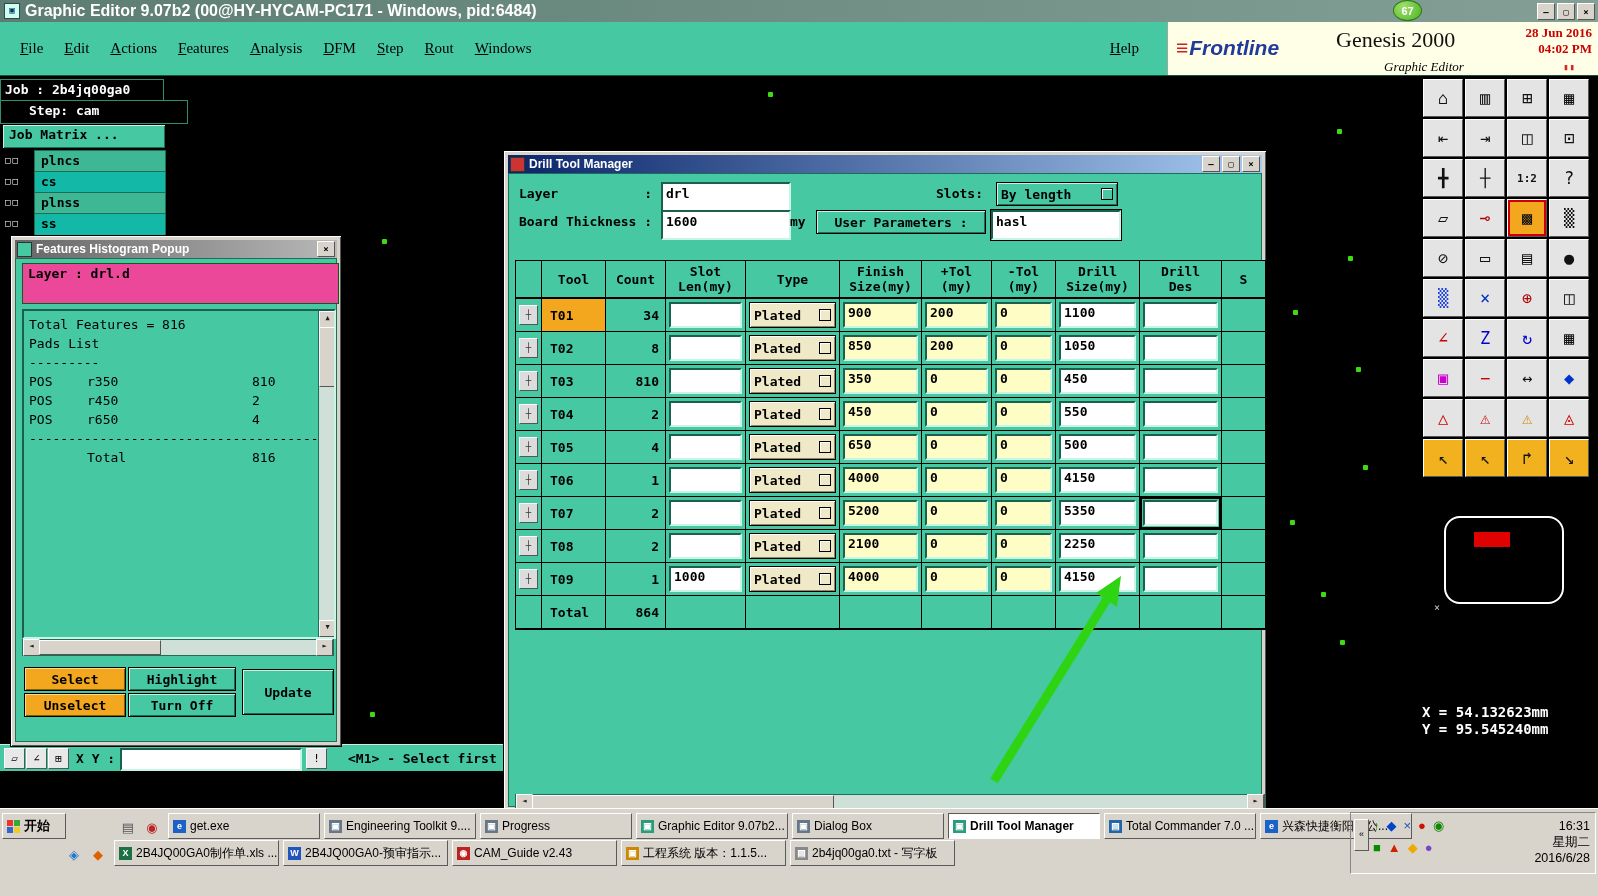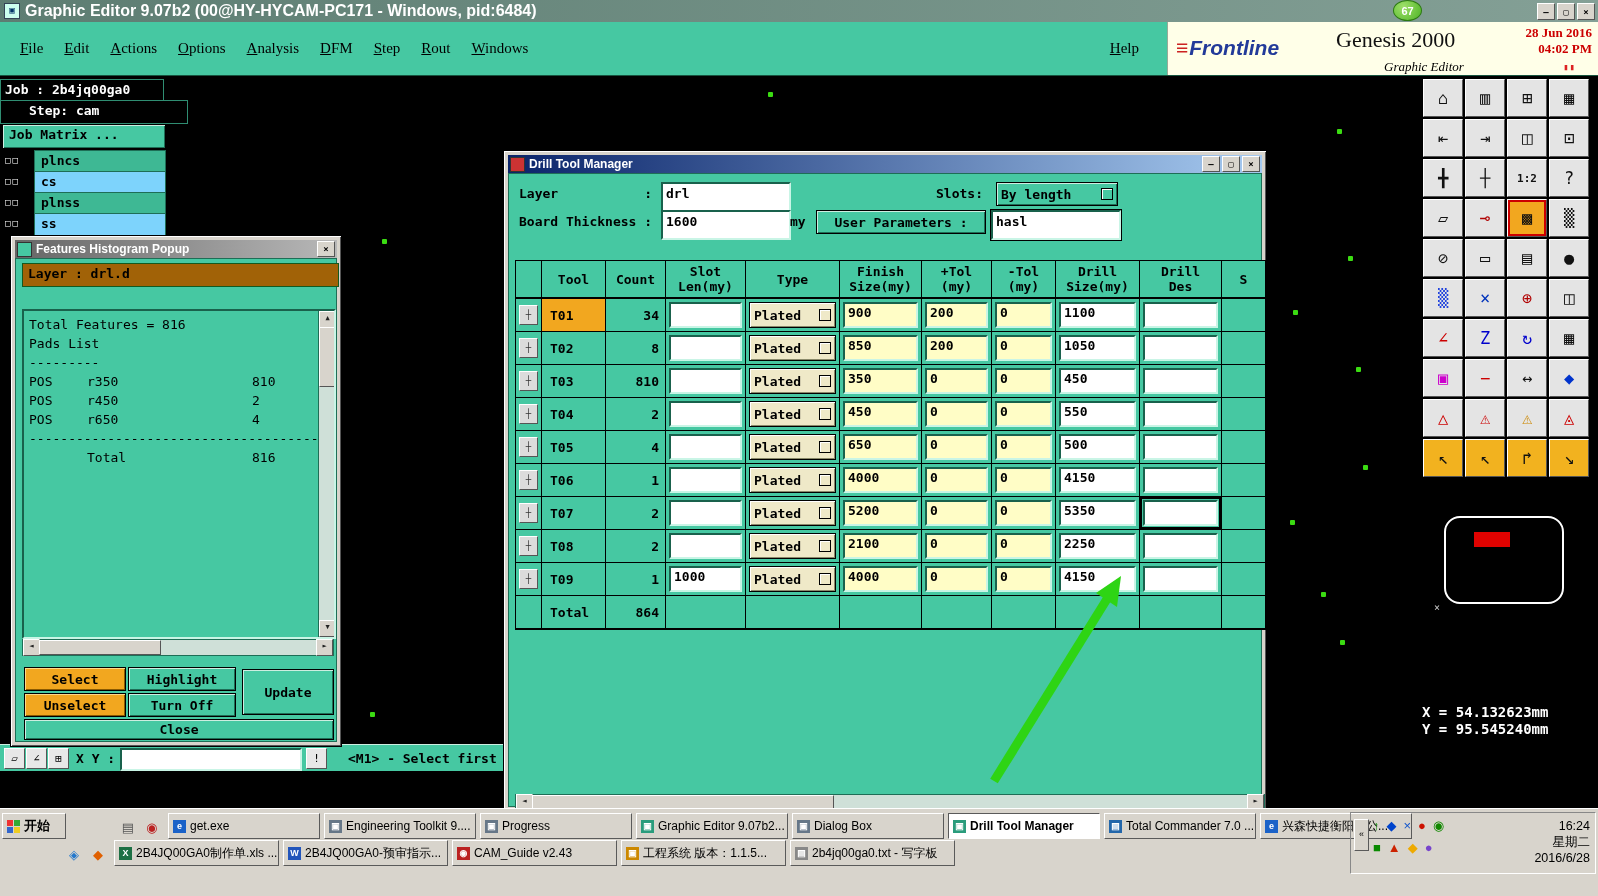--- a/index.html
+++ b/index.html
@@ -38,38 +38,38 @@
   .side-box{position:absolute;left:0;width:158px;height:20px;background:#000;border:1px solid #2f8d72;
             color:#fff;font-weight:bold;padding:2px 0 0 4px;z-index:20;}
   .jobmatrix{position:absolute;left:2px;top:124px;width:156px;height:21px;z-index:20;
              font-weight:bold;padding:2px 0 0 6px;}
   #layer-list{position:absolute;left:0;top:150px;width:160px;height:90px;z-index:20;}
   .layer-row{position:absolute;left:0;width:160px;height:19px;}
   .layer-chk{position:absolute;left:2px;width:30px;height:19px;background:#000;color:#fff;
              font-size:9px;letter-spacing:2px;display:flex;align-items:center;padding-left:3px;}
   .layer-name{position:absolute;left:34px;width:124px;height:19px;font-weight:bold;padding:2px 0 0 6px;
               background:#3eb894;border:1px solid #1e6e56;}
-  .layer-name.hl{background:#7dd3fc;}
+  .layer-name.hl{background:#14b8a6;}
   .dot{position:absolute;width:5px;height:5px;background:#3bdc12;border-radius:1px;z-index:5;}
   
   .winframe{position:absolute;border:1px solid #000;background:#d8d4cc;
             box-shadow:inset 1px 1px 0 #fff, inset -1px -1px 0 #555;}
   .wtitle{position:absolute;left:4px;top:4px;right:4px;height:18px;display:flex;align-items:center;
           padding:0 2px;color:#fff;font:bold 12px "Liberation Sans",sans-serif;}
   .wtitle.active{background:linear-gradient(90deg,#0a246a,#a6caf0);}
   .wtitle.inactive{background:linear-gradient(90deg,#666,#b8b8b8);}
   .wicon{width:13px;height:13px;margin-right:4px;border:1px solid #333;font-size:8px;line-height:11px;text-align:center;}
   .wbody{position:absolute;left:4px;right:4px;top:22px;bottom:4px;background:#46c8a2;border:1px solid #1e6e56;}
   .capset-win{margin-left:auto;display:flex;gap:2px;}
   .cap-sm{width:16px;height:14px;background:#d8d4cc;border:1px solid;border-color:#fff #555 #555 #fff;
           color:#000;font:bold 9px "DejaVu Sans Mono",monospace;display:flex;align-items:center;justify-content:center;}
   
   #hist-win{left:10px;top:235px;width:330px;height:510px;z-index:30;}
-  .hist-layerbar{position:absolute;left:6px;top:4px;width:310px;height:20px;background:#a16207;
-                 border:1px solid #135a1f;font-weight:bold;padding:2px 0 0 5px;}
+  .hist-layerbar{position:absolute;left:6px;top:4px;width:310px;height:20px;background:#ec4899;
+                 border:1px solid #135a1f;font-weight:bold;padding:2px 0 17px 5px;}
   .hist-menu{position:absolute;left:6px;top:28px;height:18px;font-weight:bold;margin-top:20px;}
   .hist-menu span{margin-right:26px;}
   .hist-list{position:absolute;left:6px;top:50px;width:310px;height:326px;border:2px solid;
              border-color:#19614c #c9f5e6 #c9f5e6 #19614c;background:#46c8a2;overflow:hidden;}
   #hist-lines{position:absolute;left:5px;top:4px;right:20px;}
   .hl-row{display:flex;white-space:pre;line-height:19px;font-size:13px;}
   .hl-c1{min-width:58px;}
   .hl-c2{min-width:165px;}
   .vsb{position:absolute;right:0;top:0;bottom:0;width:15px;background:#cfe0d8;border-left:1px solid #1e6e56;}
   .sb-btn{position:absolute;width:15px;height:15px;background:#d8d4cc;border:1px solid;border-color:#fff #555 #555 #fff;
@@ -166,21 +166,21 @@
     <span class="titlebar-text">Graphic Editor 9.07b2 (00@HY-HYCAM-PC171 - Windows, pid:6484)</span>
     <span class="capset">
       <span class="cap-btn">—</span>
       <span class="cap-btn">▢</span>
       <span class="cap-btn">×</span>
     </span>
   </div>
   <div class="badge67">67</div>
 
   <div class="menubar">
-    <span id="menu-items"><span class="menu-item">File</span><span class="menu-item">Edit</span><span class="menu-item">Actions</span><span class="menu-item">Options</span><span class="menu-item">Analysis</span><span class="menu-item">DFM</span><span class="menu-item">Step</span><span class="menu-item">Rout</span><span class="menu-item">Windows</span></span>
+    <span id="menu-items"><span class="menu-item">File</span><span class="menu-item">Edit</span><span class="menu-item">Actions</span><span class="menu-item">Features</span><span class="menu-item">Analysis</span><span class="menu-item">DFM</span><span class="menu-item">Step</span><span class="menu-item">Rout</span><span class="menu-item">Windows</span></span>
     <span class="menu-help">Help</span>
     <span class="brand">
       <span class="brand-logo"><span class="brand-logo-glyph">≡</span><span>Frontline</span></span>
       <span class="brand-product">Genesis 2000</span>
       <span class="brand-sub">Graphic Editor</span>
       <span class="brand-date">
         <span>28 Jun 2016</span><br><span>04:02 PM</span>
       </span>
       <span class="brand-pause">▮▮</span>
     </span>
@@ -258,21 +258,20 @@
       <div class="hsb" id="hist-hsb">
         <span class="sb-btn" style="left:0;top:-1px;">◄</span>
         <span class="hsb-thumb" style="left:16px;width:120px;"></span>
         <span class="sb-btn" style="right:0;top:-1px;">►</span>
       </div>
       <div class="hist-btn orange" style="left:8px;top:408px;width:100px;">Select</div>
       <div class="hist-btn" style="left:112px;top:408px;width:106px;">Highlight</div>
       <div class="hist-btn" style="left:226px;top:410px;width:90px;height:44px;">Update</div>
       <div class="hist-btn orange" style="left:8px;top:434px;width:100px;">Unselect</div>
       <div class="hist-btn" style="left:112px;top:434px;width:106px;">Turn Off</div>
-      <div class="hist-btn" style="left:8px;top:460px;width:308px;height:19px;">Close</div>
     </div>
   </div>
 
   <div id="dtm-win" class="winframe">
     <div class="wtitle active">
       <span class="wicon" style="background:#c33;"></span>
       <span>Drill Tool Manager</span>
       <span class="capset-win">
         <span class="cap-sm">—</span>
         <span class="cap-sm">▢</span>
@@ -768,20 +767,20 @@
           <span class="tray-ico" style="color: rgb(204, 17, 0);">●</span>
           <span class="tray-ico" style="color: rgb(17, 136, 0);">◉</span>
         </div>
       <div class="tray-row" style="top:26px;" id="tray-r2">
           <span class="tray-ico" style="color: rgb(10, 138, 0);">■</span>
           <span class="tray-ico" style="color: rgb(204, 34, 0);">▲</span>
           <span class="tray-ico" style="color: rgb(238, 170, 0);">◆</span>
           <span class="tray-ico" style="color: rgb(119, 68, 204);">●</span>
         </div>
       <div id="clock">
-        <div>16:24</div>
+        <div>16:31</div>
         <div>星期二</div>
         <div>2016/6/28</div>
       </div>
     </div>
   </div>
 
 </div>
 
 </body></html>

